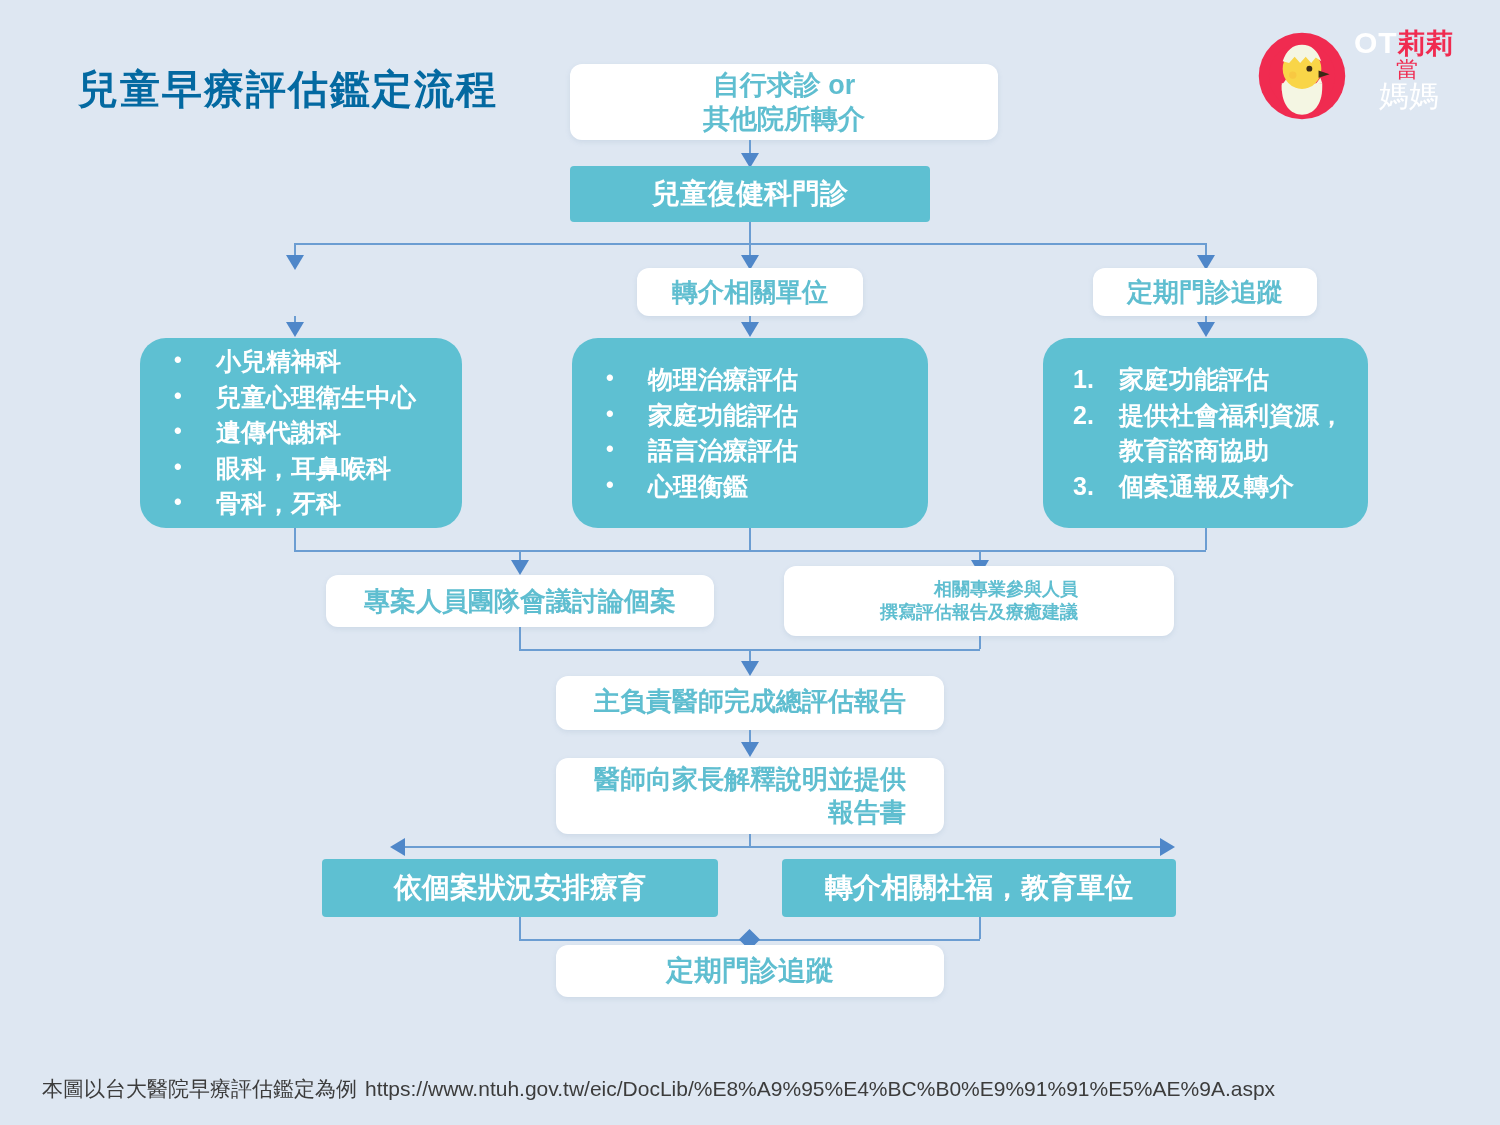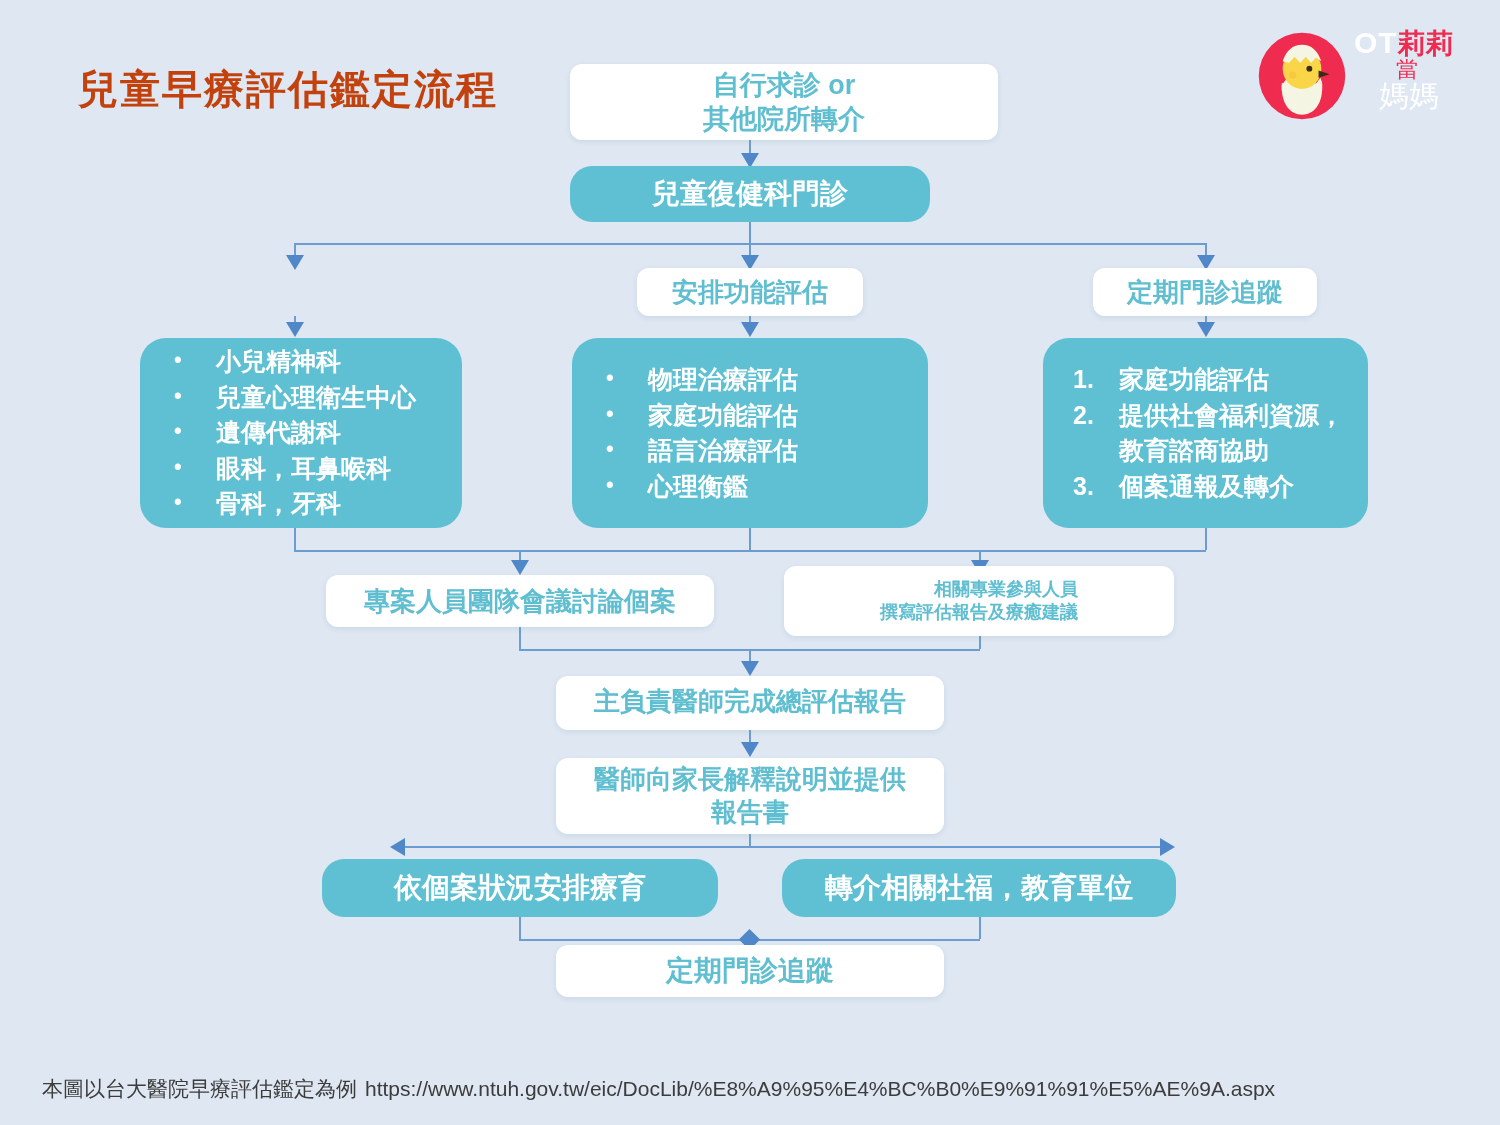--- a/index.html
+++ b/index.html
@@ -14,21 +14,21 @@
     width: 1500px; height: 1125px;
     background: #dee7f2;
   }
 
   
   #page-title {
     position: absolute;
     left: 78px; top: 62px;
     font-size: 40px;
     font-weight: bold;
-    color: #c2410c;
+    color: #0369a1;
     letter-spacing: 2px;
     white-space: nowrap;
   }
 
   
   #logo {
     position: absolute;
     right: 34px; top: 26px;
     width: 210px; height: 110px;
   }
@@ -62,21 +62,21 @@
   }
   .node.white {
     background: #ffffff;
     color: #5fbed0;
     box-shadow: 0 2px 5px rgba(120,150,180,0.17);
   }
   .node.teal {
     background: #5ec0d2;
     color: #ffffff;
   }
-  .node.rounded-lg { border-radius: 22px; }
+  .node.rounded-lg { border-radius: 4px; }
   .node .txt { white-space: pre-line; font-weight: bold; }
 
   
   .listbox {
     position: absolute;
     background: #5ec0d2;
     border-radius: 26px;
     color: #ffffff;
     padding: 22px 18px 22px 30px;
     display: flex;
@@ -193,21 +193,21 @@
   <div class="ln v" style="left:749px; top:222px; height:22px;"></div>
   <div class="ln h" style="left:295px; top:243px; width:911px;"></div>
   <div class="ln v" style="left:294px; top:243px; height:18px;"></div>
   <div class="ln v" style="left:749px; top:243px; height:18px;"></div>
   <div class="ln v" style="left:1205px; top:243px; height:18px;"></div>
   <div class="arrow-d" style="left:286px; top:255px;"></div>
   <div class="arrow-d" style="left:741px; top:255px;"></div>
   <div class="arrow-d" style="left:1197px; top:255px;"></div>
 
   <div class="node white" style="left:637px; top:268px; width:226px; height:48px;">
-    <span class="txt" style="font-size:26px;">安排功能評估</span>
+    <span class="txt" style="font-size:26px;">轉介相關單位</span>
   </div>
   <div class="node white" style="left:1093px; top:268px; width:224px; height:48px;">
     <span class="txt" style="font-size:26px;">定期門診追蹤</span>
   </div>
 
   <div class="ln v" style="left:294px; top:316px; height:10px;"></div>
   <div class="arrow-d" style="left:286px; top:322px;"></div>
   <div class="ln v" style="left:749px; top:316px; height:10px;"></div>
   <div class="arrow-d" style="left:741px; top:322px;"></div>
   <div class="ln v" style="left:1205px; top:316px; height:10px;"></div>
@@ -265,21 +265,21 @@
   <div class="arrow-d" style="left:741px; top:661px;"></div>
 
   <div class="node white" style="left:556px; top:676px; width:388px; height:54px;font-family:Liberation Mono, monospace;">
     <span class="txt" style="font-size:26px;">主負責醫師完成總評估報告</span>
   </div>
 
   <div class="ln v" style="left:749px; top:730px; height:18px;"></div>
   <div class="arrow-d" style="left:741px; top:742px;"></div>
 
   <div class="node white" style="left:556px; top:758px; width:388px; height:76px;">
-    <span class="txt" style="font-size:26px;">醫師向家長解釋說明並提供
+    <span class="txt" style="font-size:26px;text-align:right;">醫師向家長解釋說明並提供
 報告書</span>
   </div>
 
   <div class="ln v" style="left:749px; top:834px; height:12px;"></div>
   <div class="ln h" style="left:396px; top:846px; width:770px;"></div>
   <div class="arrow-l" style="left:390px; top:838px;"></div>
   <div class="arrow-r" style="left:1160px; top:838px;"></div>
 
   <div class="node teal rounded-lg" style="left:322px; top:859px; width:396px; height:58px;">
     <span class="txt" style="font-size:28px;">依個案狀況安排療育</span>

